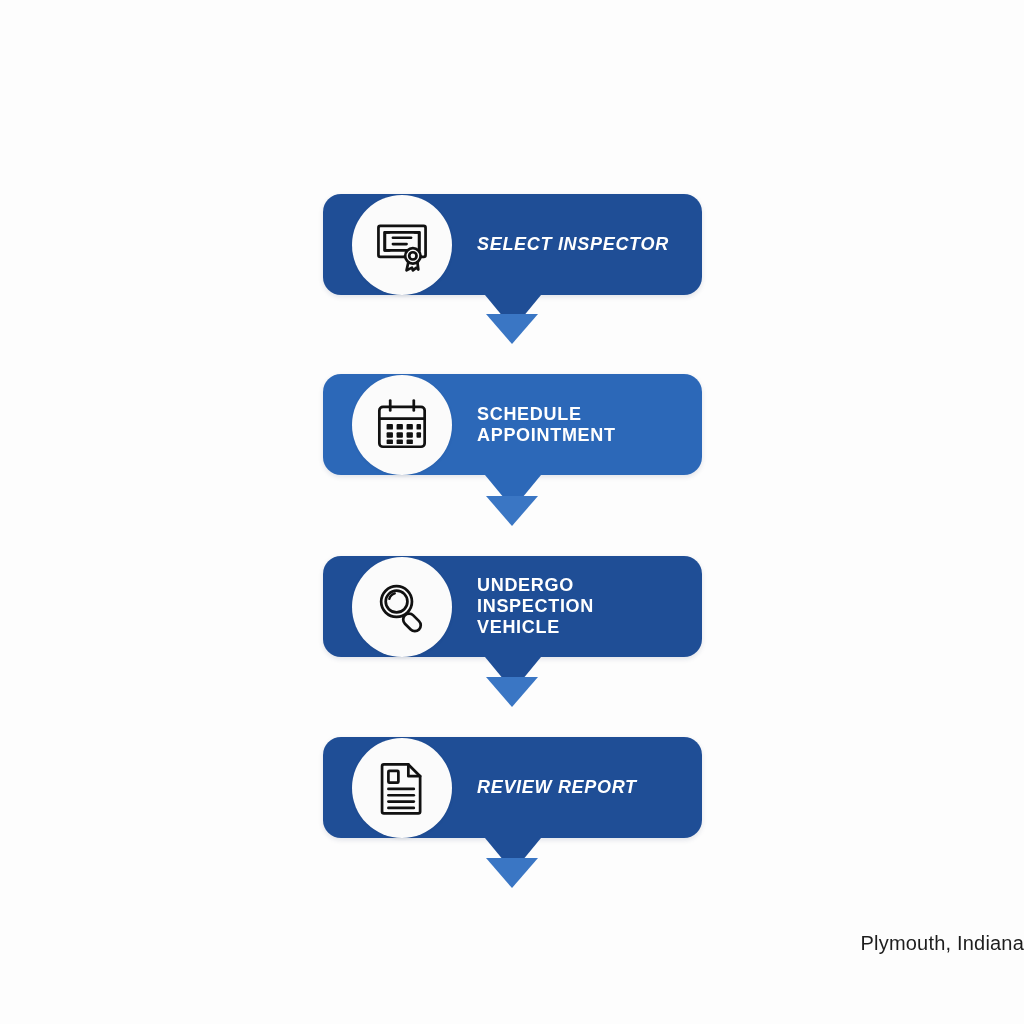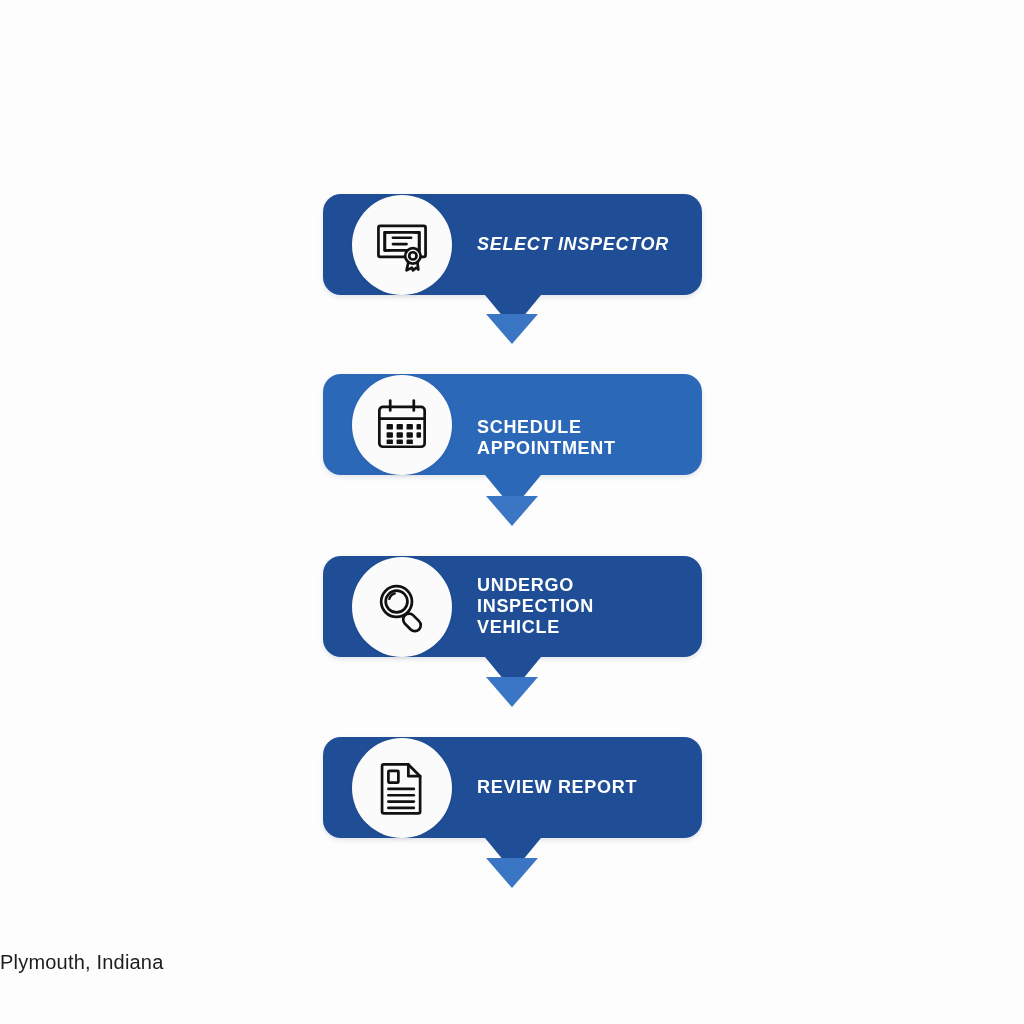--- a/index.html
+++ b/index.html
@@ -98,25 +98,24 @@
     text-transform: uppercase;
     white-space: pre-line;
   }
 
   
   .caption {
     position: absolute;
     left: 0;
     right: 0;
     top: 932px;
-    text-align: left;
+    text-align: right;
     color: #1d1d1d;
     font-size: 20px;
     letter-spacing: 0.2px;
-    margin-top: 19px;
   }
 </style>
 </head>
 <body>
 
 <div id="flow-canvas">
 
   <div class="step" style="top:194px;font-style:italic;">
     <div class="banner" style="background:#1f4e96;">
       <div class="icon-disc">
@@ -153,21 +152,21 @@
             <rect x="15" y="40" width="7" height="6" rx="1"></rect>
             <rect x="26" y="40" width="7" height="6" rx="1"></rect>
             <rect x="37" y="40" width="7" height="6" rx="1"></rect>
             <rect x="48" y="40" width="5" height="6" rx="1"></rect>
             <rect x="15" y="48" width="7" height="5" rx="1"></rect>
             <rect x="26" y="48" width="7" height="5" rx="1"></rect>
             <rect x="37" y="48" width="7" height="5" rx="1"></rect>
           </g>
         </svg>
       </div>
-      <div class="step-label" style="top: 30px; margin-top: 13px;">SCHEDULE
+      <div class="step-label" style="top: 30px;">SCHEDULE
 APPOINTMENT</div>
       <div class="banner-tail" style="border-top-color:#2c68b8;"></div>
     </div>
   </div>
   <div class="flow-arrow" style="top:496px;"></div>
 
   <div class="step" style="top:556px;">
     <div class="banner" style="background:#1f4e96;">
       <div class="icon-disc">
         <svg width="58" height="58" viewBox="0 0 64 64" fill="none" stroke="#111111" stroke-width="3" stroke-linecap="round" stroke-linejoin="round">
@@ -190,21 +189,21 @@
         <svg width="58" height="58" viewBox="0 0 64 64" fill="none" stroke="#111111" stroke-width="3" stroke-linecap="round" stroke-linejoin="round">
           <path d="M12 6 h27 l13 13 v39 a2 2 0 0 1 -2 2 H12 a2 2 0 0 1 -2 -2 V8 a2 2 0 0 1 2 -2 z"></path>
           <polyline points="39,6 39,19 52,19"></polyline>
           <rect x="17" y="13" width="11" height="13" rx="1"></rect>
           <line x1="17" y1="33" x2="45" y2="33"></line>
           <line x1="17" y1="40" x2="45" y2="40"></line>
           <line x1="17" y1="47" x2="45" y2="47"></line>
           <line x1="17" y1="54" x2="45" y2="54"></line>
         </svg>
       </div>
-      <div class="step-label" style="top: 40px;">REVIEW REPORT</div>
+      <div class="step-label" style="top: 40px; font-style: italic;">REVIEW REPORT</div>
       <div class="banner-tail" style="border-top-color:#1f4e96;"></div>
     </div>
   </div>
   <div class="flow-arrow" style="top:858px;"></div>
 
   <div class="caption">Plymouth, Indiana</div>
 
 </div>
 
 </body></html>

